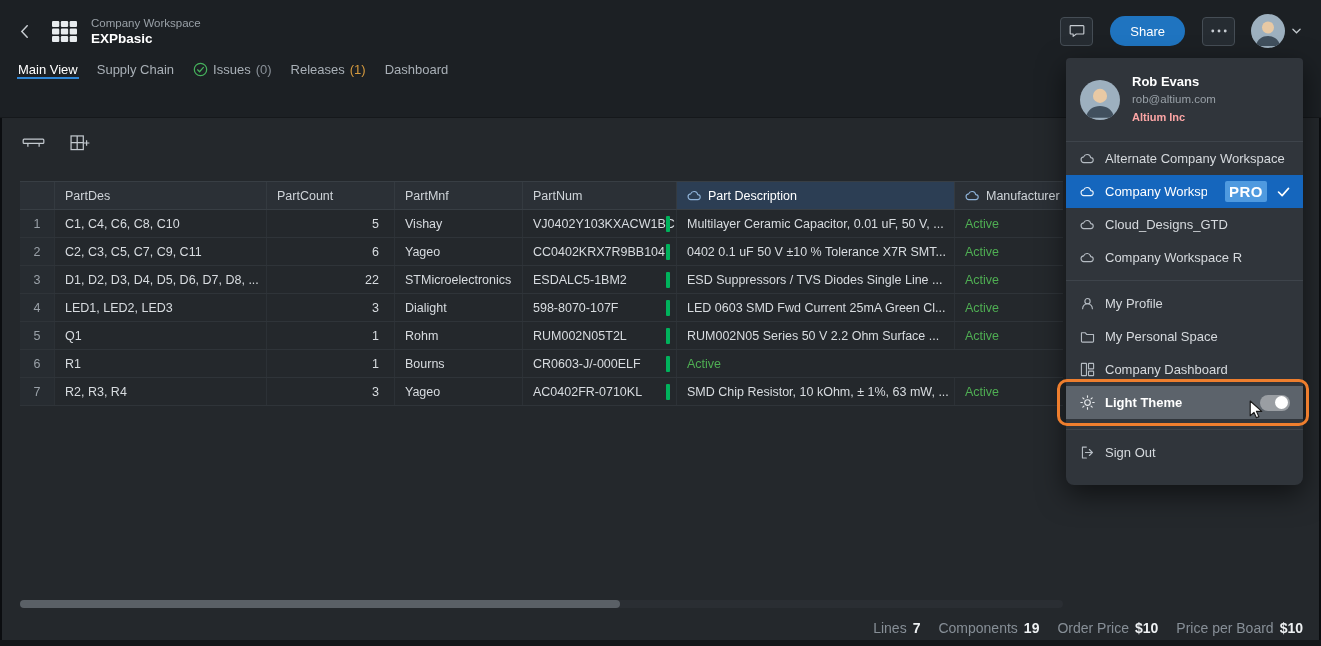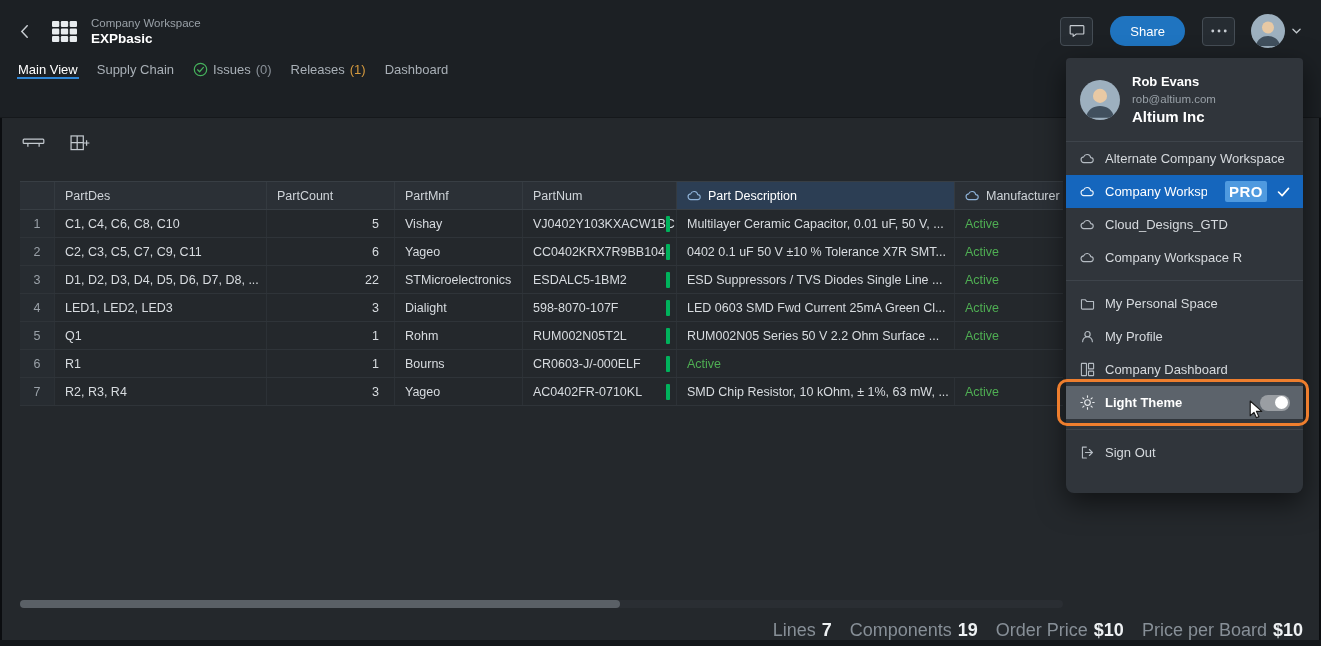--- a/index.html
+++ b/index.html
@@ -49,31 +49,31 @@
   .td.c-count{justify-content:flex-end;padding-right:15px}
   .c-mnf{width:128px}
   .c-partnum{width:154px;position:relative}
   .indbar{position:absolute;right:6px;top:6px;width:4px;height:16px;background:#00b25c;border-radius:1px}
   .c-desc{width:278px}
   .c-life{width:108px}
   .td.c-life{color:#4fae53}
   
   .hscroll{position:absolute;left:20px;top:600px;width:1043px;height:8px;background:#2a2e33;border-radius:4px;cursor:pointer}
   .hthumb{width:600px;height:8px;background:#5a6066;border-radius:4px;cursor:grab}
-  .statusbar{position:absolute;right:18px;top:620px;display:flex;gap:18px;font-size:18px;color:#878f97}
+  .statusbar{position:absolute;right:18px;top:620px;display:flex;gap:18px;font-size:14px;color:#878f97}
   .stat{display:flex;gap:6px;align-items:center}
   .svalue{color:#eef1f3;font-weight:bold}
   .bottomstrip{position:absolute;left:0;right:0;bottom:0;height:6px;background:#14171a}
   
   .usermenu{position:absolute;left:1066px;top:58px;width:237px;background:#30353b;border-radius:4px 4px 8px 8px;
-            box-shadow:0 10px 28px rgba(0,0,0,.55);z-index:40;padding-bottom:24px}
+            box-shadow:0 10px 28px rgba(0,0,0,.55);z-index:40;padding-bottom:16px}
   .menu-user{display:flex;gap:12px;padding:15px 14px;align-items:center}
   .mu-name{font-size:13px;font-weight:bold;color:#fff;line-height:18px}
   .mu-email{font-size:11.5px;color:#98a0a7;line-height:17px}
-  .mu-org{font-size:15px;font-weight:bold;color:#ffffff;line-height:18px}
+  .mu-org{font-size:11px;font-weight:bold;color:#fca5a5;line-height:18px}
   .mdivider{height:1px;background:#3e444b}
   .mdivider.sp{margin:6px 0}
   .mdivider.sp2{margin:10px 0 6px}
   .mitem{display:flex;align-items:center;height:33px;padding:0 13px;gap:10px;color:#d6dade;font-size:13px;cursor:pointer;position:relative}
   .micon{display:flex;color:#b5bcc3;width:16px;justify-content:center;flex:none}
   .mlabel{overflow:hidden;white-space:nowrap}
   .mitem.selected{background:#1566bd;color:#fff}
   .mitem.selected .micon{color:#eaf2fa}
   .pro{background:#4f9adf;color:#fff;font-size:15px;font-weight:bold;border-radius:2px;padding:2px 4px;margin-left:8px;letter-spacing:.5px;flex:none}
   .mcheck{margin-left:auto;display:flex;flex:none}
@@ -388,34 +388,34 @@
               <path d="M4.5 10.5h7a2.75 2.75 0 0 0 0-5.5 4 4 0 0 0-7.7-.8A3.1 3.1 0 0 0 4.5 10.5Z" fill="none" stroke="currentColor" stroke-width="1.2" stroke-linejoin="round"></path>
             </svg>
           </span>
       <span class="mlabel">Company Workspace R</span>
     </div>
       </div>
     <div class="mdivider sp"></div>
     <div id="util-list">
         <div class="mitem">
       <span class="micon">
-            <svg viewBox="0 0 16 14" width="15" height="13">
-              <path d="M1.5 3h4.2l1.4 1.8h7.4V12a1 1 0 0 1-1 1h-11a1 1 0 0 1-1-1z" fill="none" stroke="currentColor" stroke-width="1.2" stroke-linejoin="round"></path>
-            </svg>
-          </span>
-      <span class="mlabel">My Personal Space</span>
-    </div>
-        <div class="mitem">
-      <span class="micon">
             <svg viewBox="0 0 16 16" width="15" height="15">
               <circle cx="8" cy="5.5" r="2.8" fill="none" stroke="currentColor" stroke-width="1.2"></circle>
               <path d="M2.8 13.5a5.2 5.2 0 0 1 10.4 0" fill="none" stroke="currentColor" stroke-width="1.2" stroke-linecap="round"></path>
             </svg>
           </span>
       <span class="mlabel">My Profile</span>
+    </div>
+        <div class="mitem">
+      <span class="micon">
+            <svg viewBox="0 0 16 14" width="15" height="13">
+              <path d="M1.5 3h4.2l1.4 1.8h7.4V12a1 1 0 0 1-1 1h-11a1 1 0 0 1-1-1z" fill="none" stroke="currentColor" stroke-width="1.2" stroke-linejoin="round"></path>
+            </svg>
+          </span>
+      <span class="mlabel">My Personal Space</span>
     </div>
         <div class="mitem">
       <span class="micon">
             <svg viewBox="0 0 16 16" width="15" height="15">
               <g fill="none" stroke="currentColor" stroke-width="1.2">
                 <rect x="1.5" y="1.5" width="5.4" height="13" rx="0.5"></rect>
                 <rect x="9.1" y="1.5" width="5.4" height="5.8" rx="0.5"></rect>
                 <rect x="9.1" y="9.7" width="5.4" height="4.8" rx="0.5"></rect>
               </g>
             </svg>

